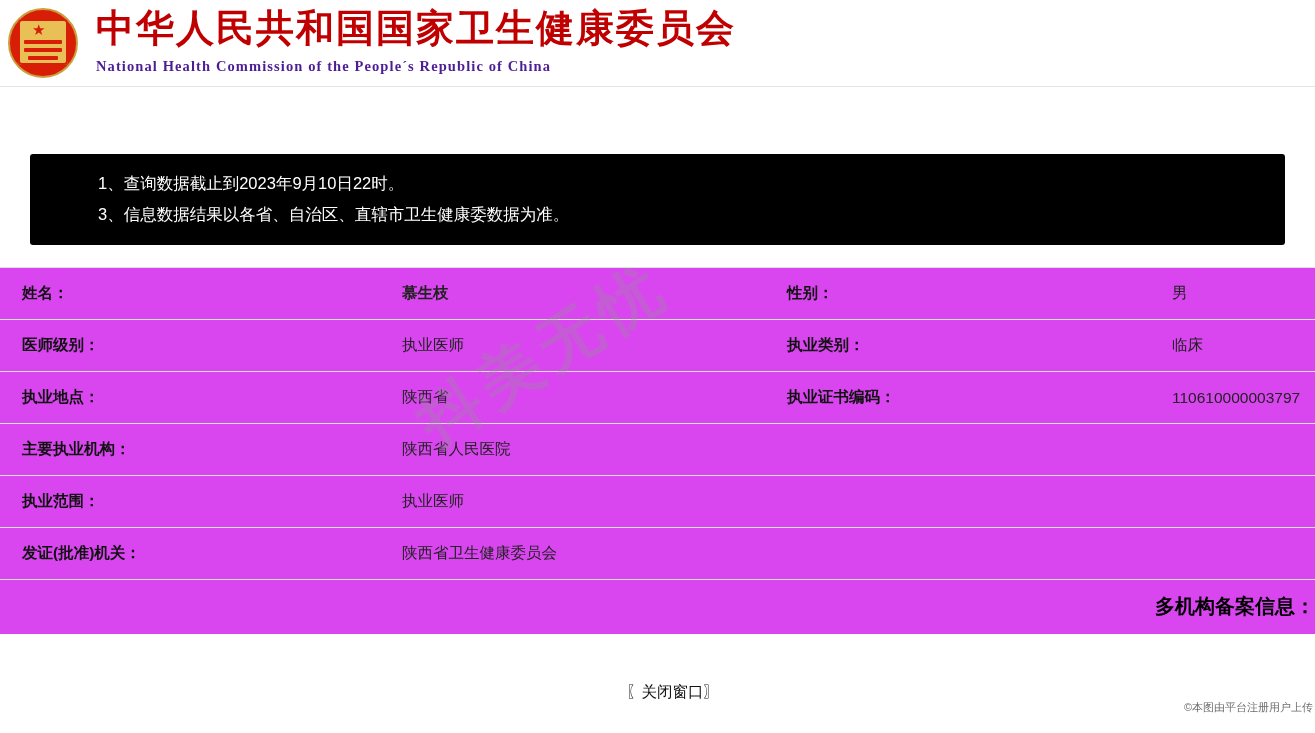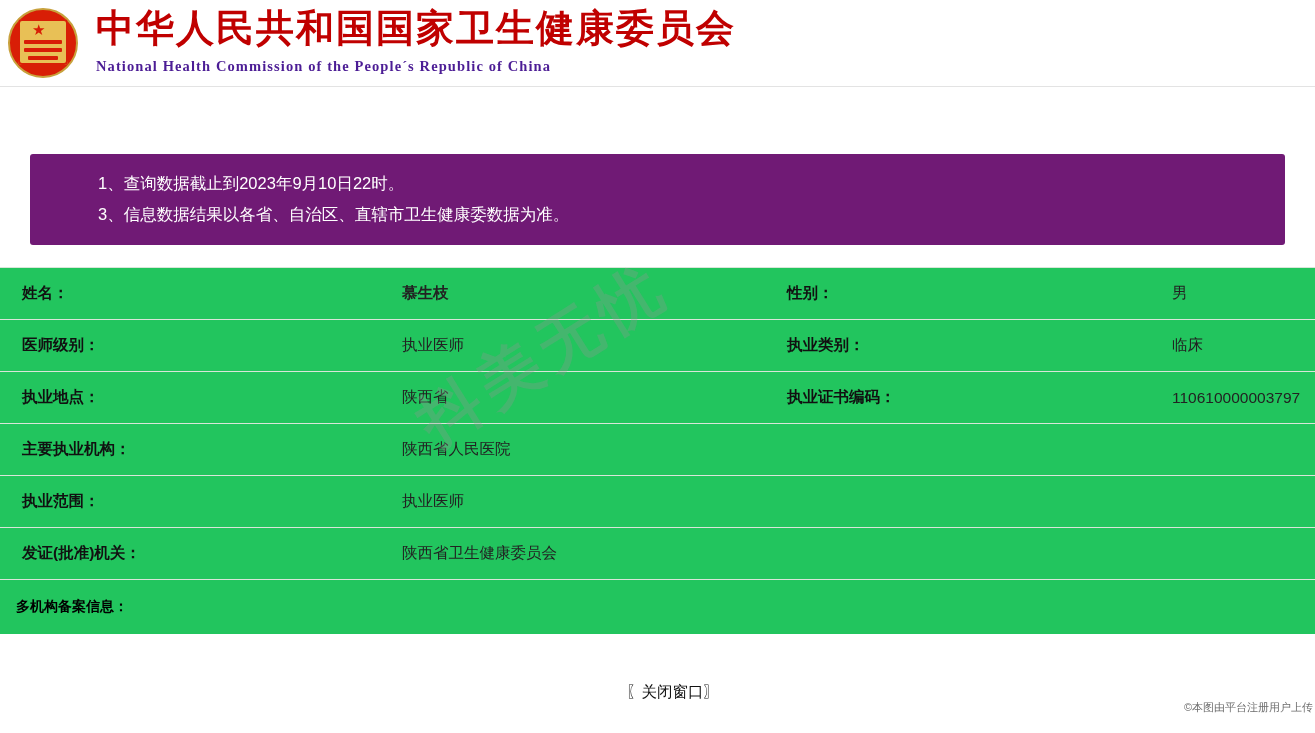--- a/index.html
+++ b/index.html
@@ -107,21 +107,21 @@
     height: 1px;
     background: #e3e3e3;
   }
 
   
   .notice-wrap {
     padding: 0 30px;
     margin-top: 68px;
   }
   .notice {
-    background: #701a75;
+    background: #000000;
     color: #ffffff;
     border-radius: 3px;
     padding: 14px 0 16px 0;
     font-size: 16.5px;
     line-height: 1.85;
   }
   .notice .line {
     padding-left: 68px;
     white-space: nowrap;
   }
@@ -153,44 +153,44 @@
     position: relative;
     z-index: 2;
   }
   .info-table td {
     border-top: 1px solid #d9e5d9;
     border-bottom: 1px solid #d9e5d9;
     height: 52px;
     font-size: 15.5px;
     padding: 0 0 0 22px;
     vertical-align: middle;
-    background: #22c55e;
+    background: #d946ef;
     box-sizing: border-box;
   }
   .info-table tr:first-child td { border-top: 1px solid #d9e5d9; }
   .lbl {
     font-weight: bold;
     color: #111;
     width: 380px;
   }
   .lbl.right { width: 385px; }
   .val {
     color: #222;
     width: 385px;
     padding-left: 0;
   }
   .val.name { font-weight: bold; margin-top: 12px; }
   .val.wide { width: 930px; }
   .val.right { width: 165px; padding-left: 22px; }
   .footer-row td {
-    text-align: left;
-    font-weight: bold;
-    font-size: 14px;
+    text-align: right;
+    font-weight: bold;
+    font-size: 20px;
     height: 54px;
-    padding-left: 16px;
+    padding-left: 0;
     border-bottom: none;
   }
 
   
   .close-link-wrap {
     text-align: center;
     margin-top: 48px;
     font-size: 15.5px;
     color: #111;
     padding-left: 30px;

